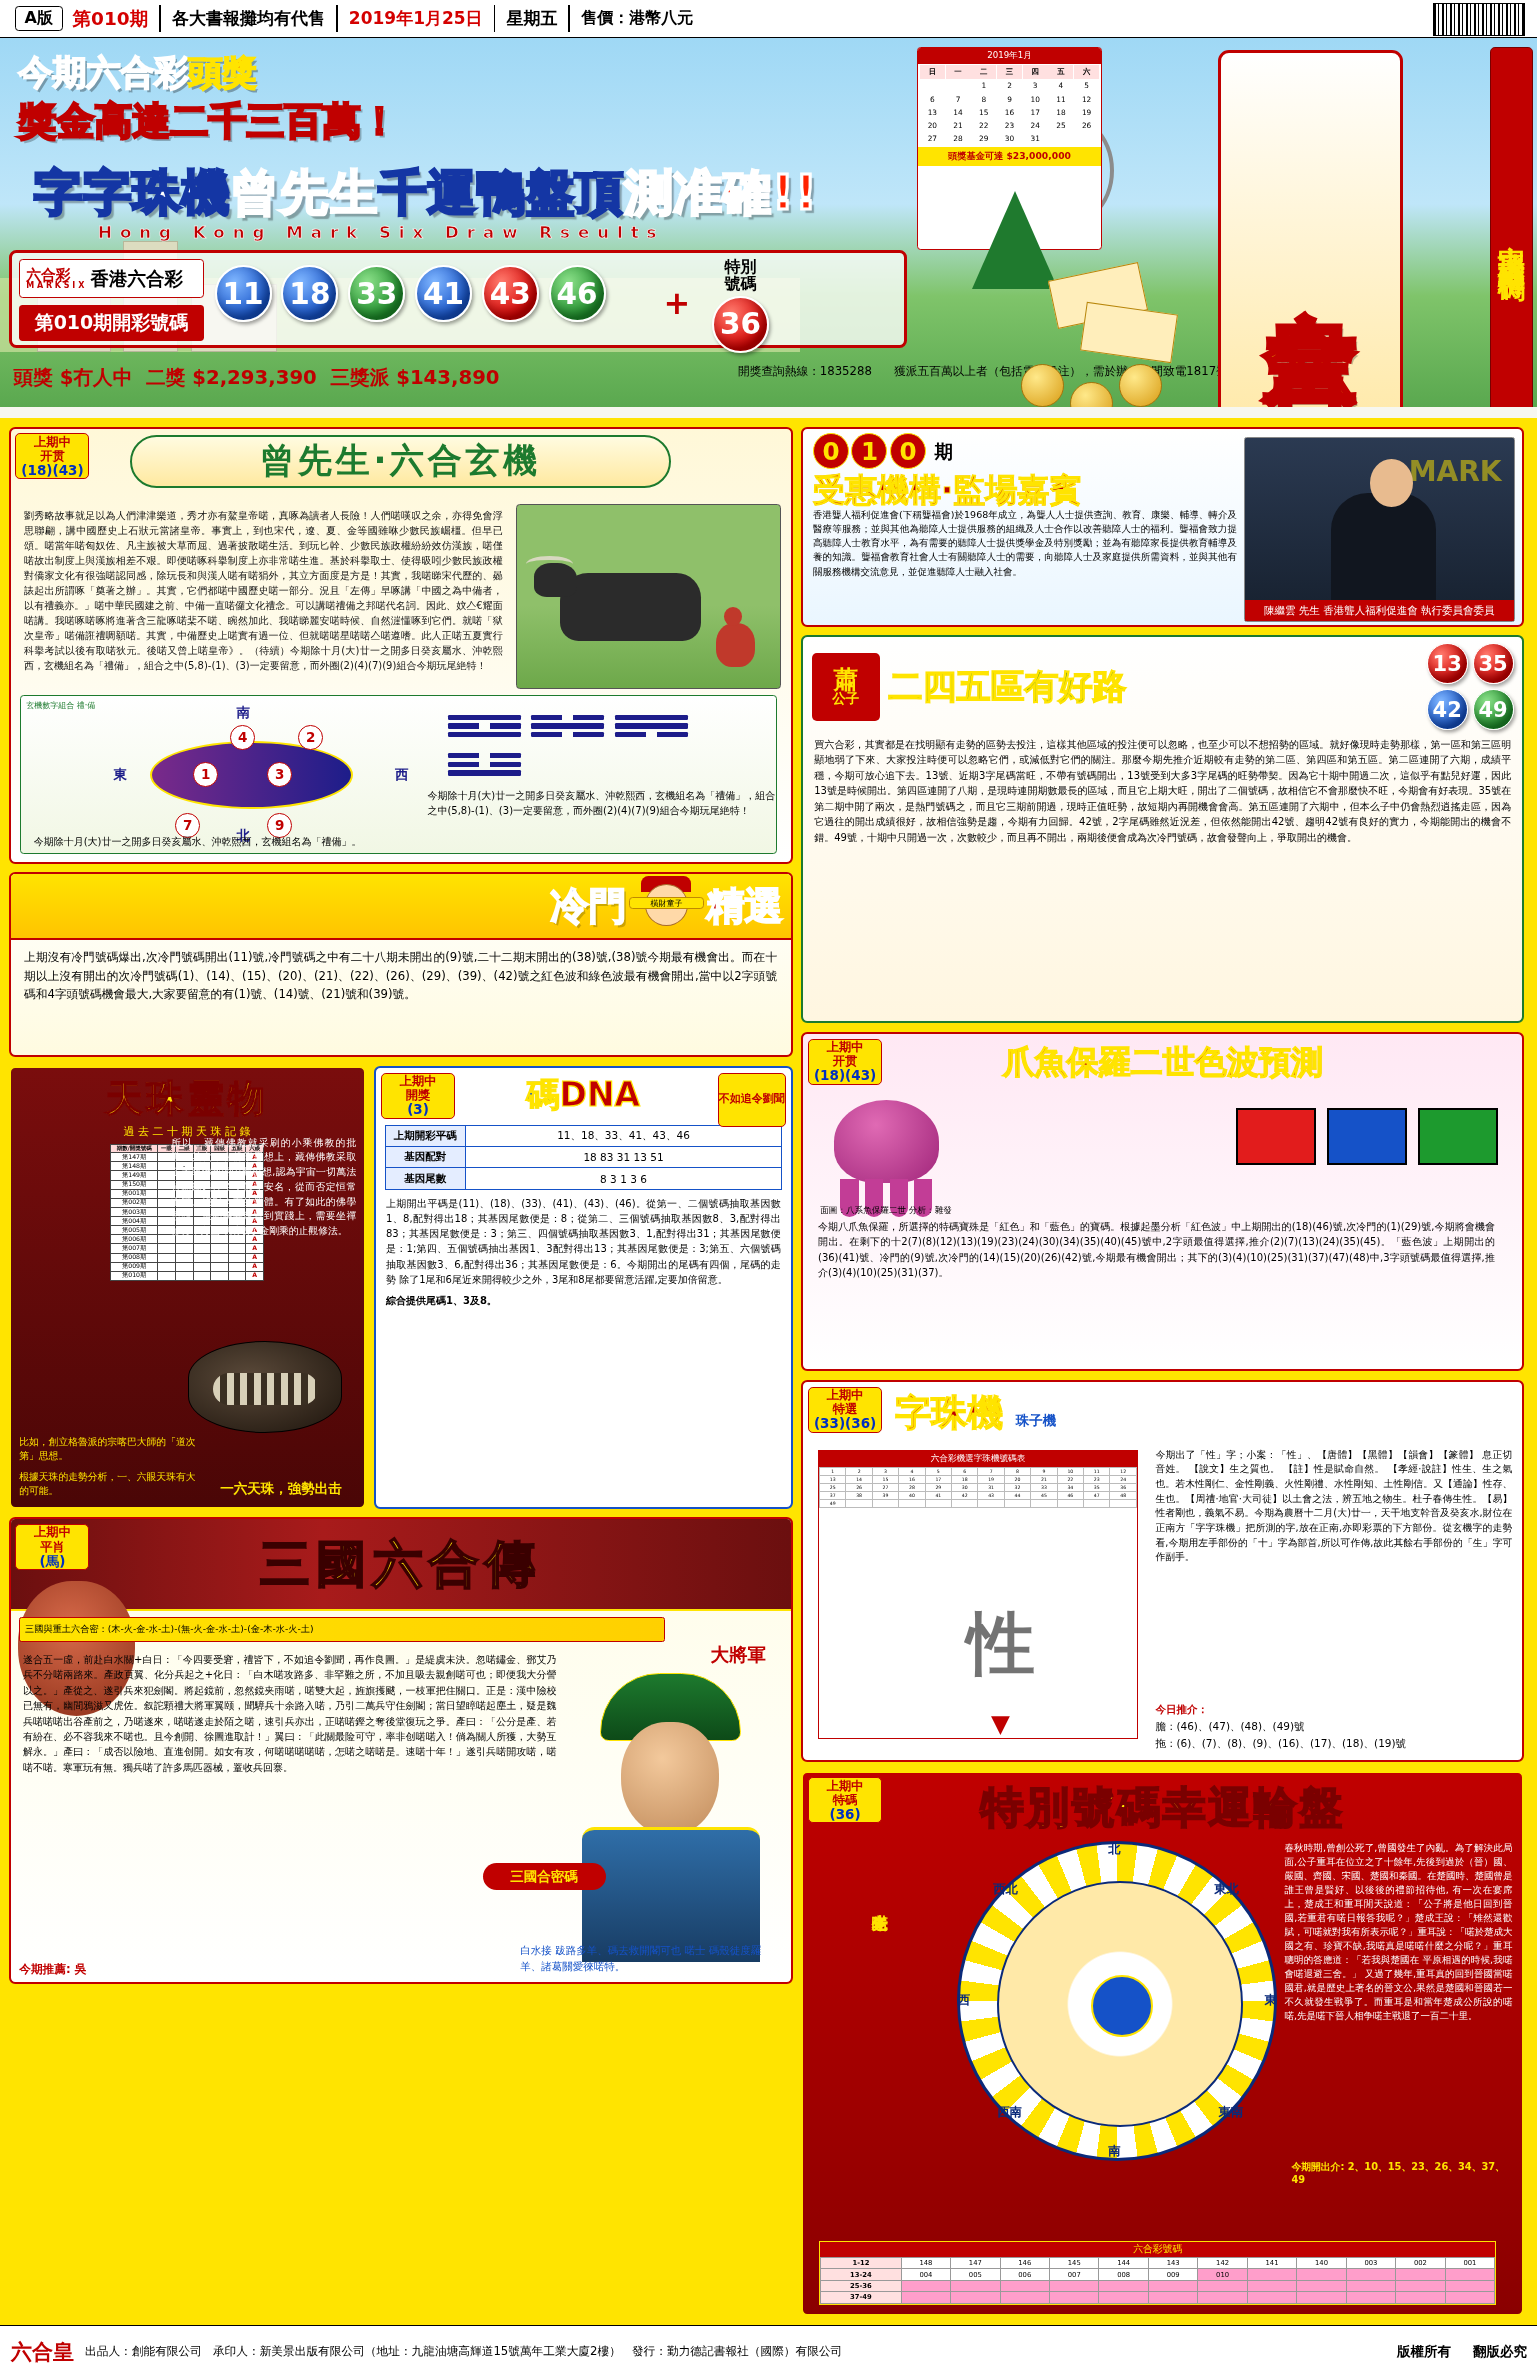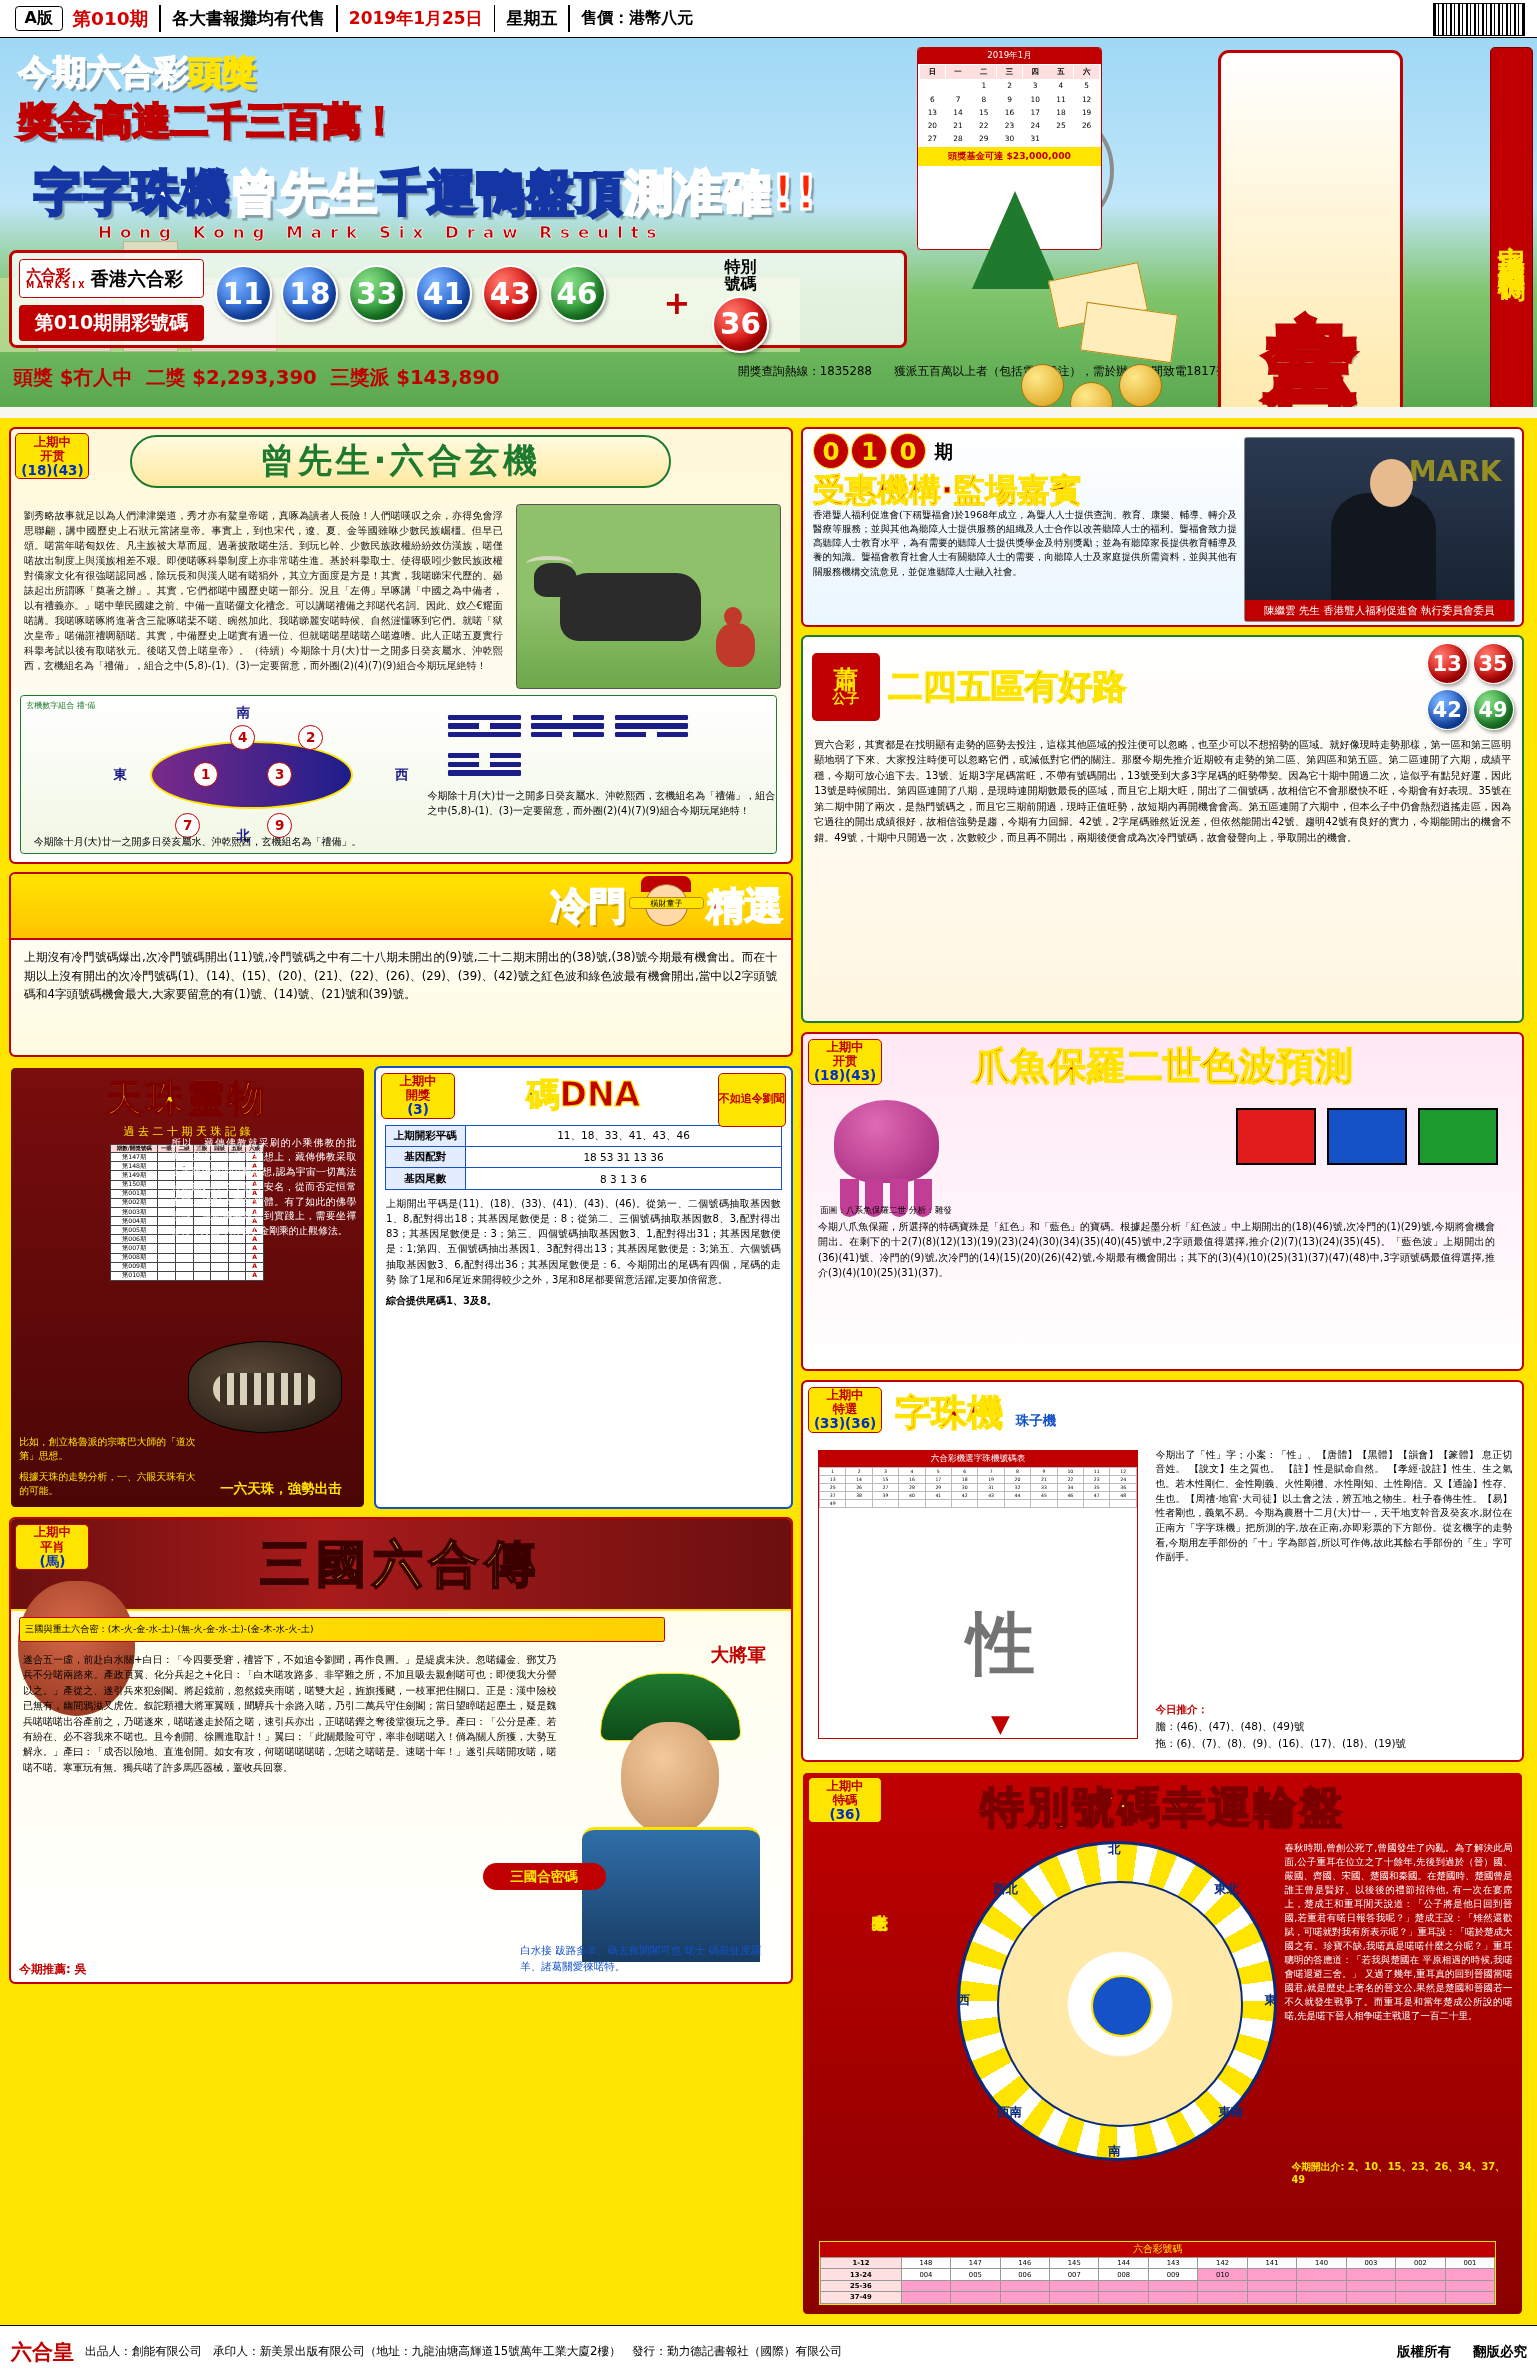--- a/index.html
+++ b/index.html
@@ -429,21 +429,21 @@
     flex-direction:column; line-height:1;
   }
   .r2-seal span { font-size:13.5px; }
   .r2-title { font-size:34px; font-weight:bold; color:#1d7a2e; -webkit-text-stroke:1.2px #ffe400; }
   .r2-balls { margin-left:auto; display:grid; grid-template-columns:repeat(2,1fr); gap:4.9px; }
   .r2-balls .ball { width:41px; height:41px; font-size:21px; border-width:1.8px; }
   .r2-text { padding:6.2px 11px; font-size:10px; line-height:1.56; text-align:justify; }
 
   .r3 { height:344px; background:linear-gradient(180deg,#ffe8f4,#fff); border-color:#c00000; }
   .r3-title {
-    text-align:center; font-size:38px; font-weight:bold; color:#c00000;
+    text-align:center; font-size:32px; font-weight:bold; color:#c00000;
     -webkit-text-stroke:1.2px #ffe400; padding:7.4px 0 0;
   }
   .octo {
     position:absolute; left:18.5px; top:66px; width:129px; height:117px;
   }
   .octo .body { position:absolute; left:12.3px; top:0; width:105px; height:83px; background:radial-gradient(circle at 40% 30%, #e06ab4, #a0257a); border-radius:50% 50% 40% 40%; }
   .octo .leg { position:absolute; bottom:0; width:18.5px; height:38px; background:#c23d96; border-radius:0 0 9.8px 9.8px;}
   .swatches { position:absolute; right:24.6px; top:74px; display:flex; gap:11px; }
   .sw { width:80px; height:57px; border:2.5px solid #000; }
   .sw.r { background:#e21c1c; } .sw.b { background:#1552c8; } .sw.g { background:#1d9a2e; }
@@ -876,21 +876,21 @@
             <span>碼</span><span class="dna">DNA</span>
           </div>
           <table class="dna-tbl">
             <tbody>
                 <tr>
                   <td class="lbl">上期開彩平碼</td>
                   <td>11、18、33、41、43、46</td>
                 </tr>
             <tr>
                   <td class="lbl">基因配對</td>
-                  <td>18    53    31    13    36</td>
+                  <td>18    83    31    13    51</td>
                 </tr>
             <tr>
                   <td class="lbl">基因尾數</td>
                   <td>8      3      1      3      6</td>
                 </tr>
           </tbody>
             </table>
           <div class="p3b-text">上期開出平碼是(11)、(18)、(33)、(41)、(43)、(46)。從第一、二個號碼抽取基因數1、8,配對得出18；其基因尾數便是：8；從第二、三個號碼抽取基因數8、3,配對得出83；其基因尾數便是：3；第三、四個號碼抽取基因數3、1,配對得出31；其基因尾數便是：1;第四、五個號碼抽出基因1、3配對得出13；其基因尾數便是：3;第五、六個號碼抽取基因數3、6,配對得出36；其基因尾數便是：6。今期開出的尾碼有四個，尾碼的走勢 除了1尾和6尾近來開得較少之外，3尾和8尾都要留意活躍,定要加倍留意。</div>
           <div class="p3b-text" style="padding-top:0;font-weight:bold;">綜合提供尾碼1、3及8。</div>
         </div>

